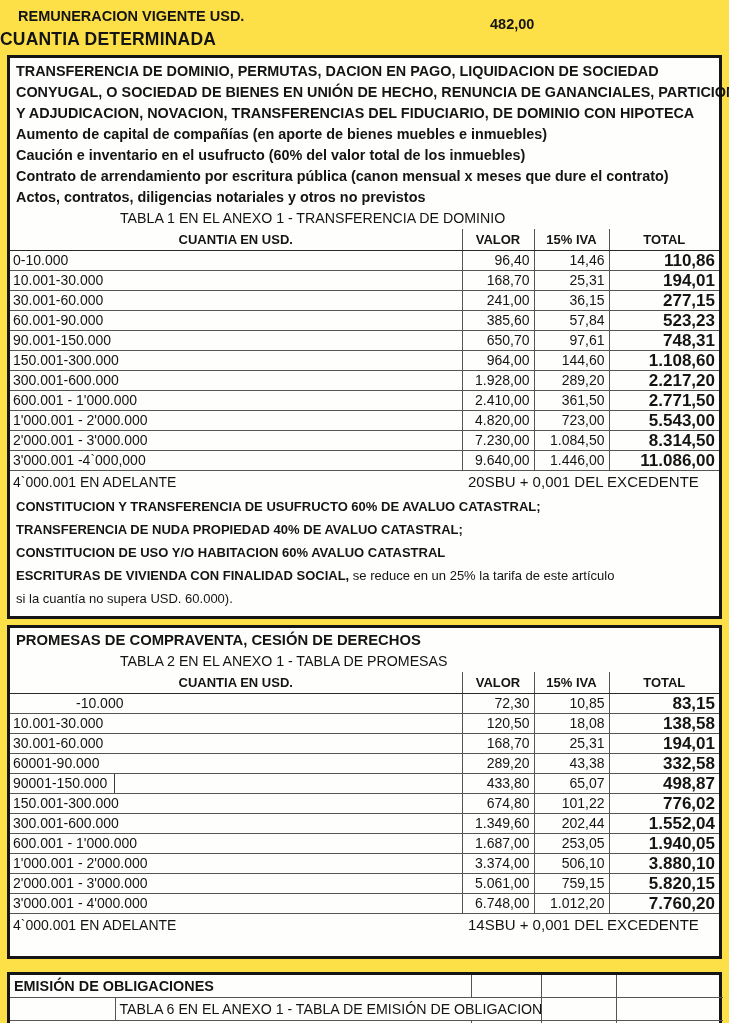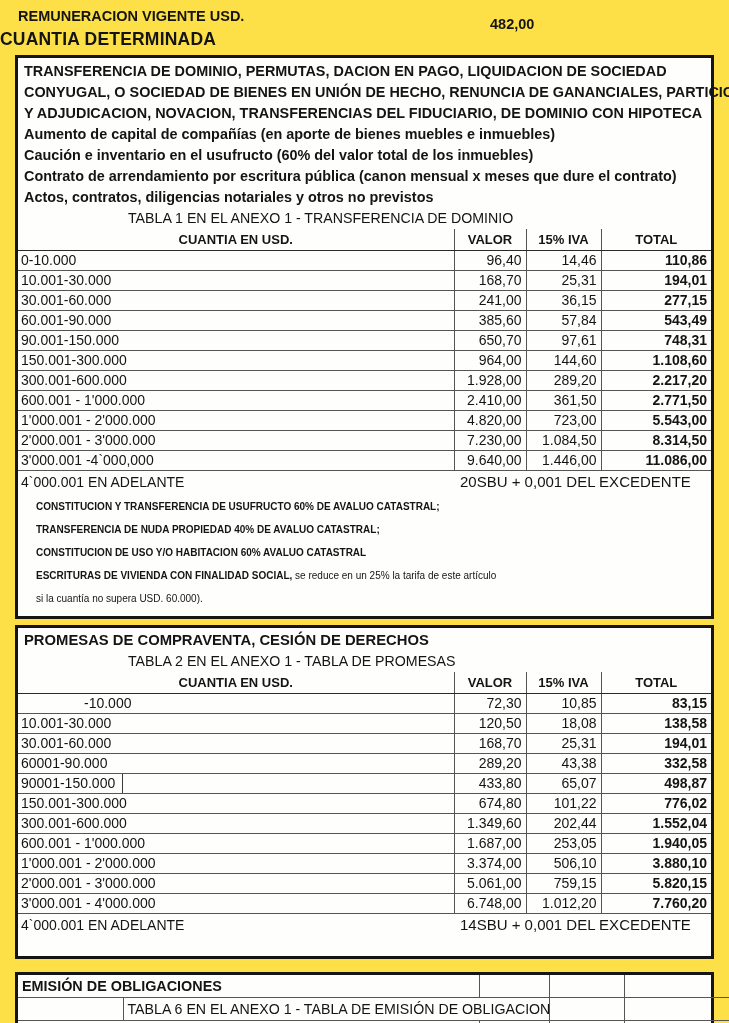--- a/index.html
+++ b/index.html
@@ -7,21 +7,21 @@
     width:729px;height:1023px;margin:0 auto;background:#fde047;
     font-family:"Liberation Sans",sans-serif;color:#141414;
     position:relative;overflow:hidden;box-sizing:border-box;
   }
   
   .topline{position:relative;height:20px;margin-top:6px;font-weight:bold;font-size:14.5px;}
   .topline .lbl{position:absolute;left:18px;top:2px;}
   .topline .val{position:absolute;left:490px;top:10px;}
   .doc-title{font-weight:bold;font-size:17.5px;letter-spacing:.2px;margin-top:3px;height:24px;}
 
-  .box{border:3px solid #151515;margin:0 15px;background:#fefefd;}
+  .box{border:3px solid #151515;margin:0 7px;background:#fefefd;}
   .box1{margin-top:2px;}
   .box2{margin-top:6px;padding-bottom:20px;}
   .box3{margin-top:13px;}
 
   .intro{padding:3px 6px 0 6px;font-weight:bold;font-size:14.4px;line-height:21px;}
   .intro div{white-space:nowrap;}
   .caption{font-size:14.2px;line-height:21px;padding-left:110px;white-space:nowrap;}
   .sec-title{font-weight:bold;font-size:14.8px;line-height:21px;padding:2px 6px 0 6px;}
 
   table.t{width:100%;border-collapse:collapse;table-layout:fixed;font-size:14px;}
@@ -29,29 +29,29 @@
   table.t col.c-valor{width:72px;}
   table.t col.c-iva{width:75px;}
   table.t col.c-total{width:110px;}
   table.t th{font-weight:bold;font-size:13px;text-align:center;height:21px;padding:0 4px;
     border-bottom:1.5px solid #2a2a2a;}
   table.t th + th{border-left:1px solid #555;}
   table.t td{height:19px;line-height:19px;padding:0 4px;overflow:hidden;white-space:nowrap;}
   table.t tbody td{border-bottom:1px solid #555;}
   table.t tbody td + td{border-left:1px solid #555;}
   table.t td.num{text-align:right;}
-  table.t td.total{text-align:right;font-weight:bold;font-size:14px;}
+  table.t td.total{text-align:right;font-weight:bold;font-size:17px;}
   table.t td.range{text-align:left;padding-left:3px;}
   table.t td.range.indent{padding-left:66px;}
   .boxedlbl{display:inline-block;width:101px;border-right:1.5px solid #3a3a3a;height:19px;}
   table.t tfoot td{border:none;height:22px;line-height:22px;}
   table.t tfoot td.f-range{padding-left:3px;}
   table.t tfoot td.f-val{padding-left:6px;text-align:left;font-size:15px;}
 
-  .notes{padding:2px 6px 6px 18px;font-size:10px;line-height:23px;}
+  .notes{padding:2px 6px 6px 6px;font-size:13px;line-height:23px;}
   .notes b{font-weight:bold;}
 
   
   table.t3{width:100%;border-collapse:collapse;table-layout:fixed;font-size:14.4px;}
   table.t3 td{height:22px;line-height:22px;padding:0 4px;white-space:nowrap;overflow:hidden;}
   table.t3 tr + tr td{border-top:1px solid #555;}
   table.t3 td.vl{border-left:1px solid #555;}
   table.t3 td.b{font-weight:bold;}
   table.t3 td.capcell{font-size:14.2px;padding-left:4px;}
 </style>
@@ -108,21 +108,21 @@
           <tr>
             <td class="range">30.001-60.000</td>
             <td class="num">241,00</td>
             <td class="num">36,15</td>
             <td class="total">277,15</td>
           </tr>
           <tr>
             <td class="range">60.001-90.000</td>
             <td class="num">385,60</td>
             <td class="num">57,84</td>
-            <td class="total">543,49</td>
+            <td class="total">523,23</td>
           </tr>
           <tr>
             <td class="range">90.001-150.000</td>
             <td class="num">650,70</td>
             <td class="num">97,61</td>
             <td class="total">748,31</td>
           </tr>
           <tr>
             <td class="range">150.001-300.000</td>
             <td class="num">964,00</td>

